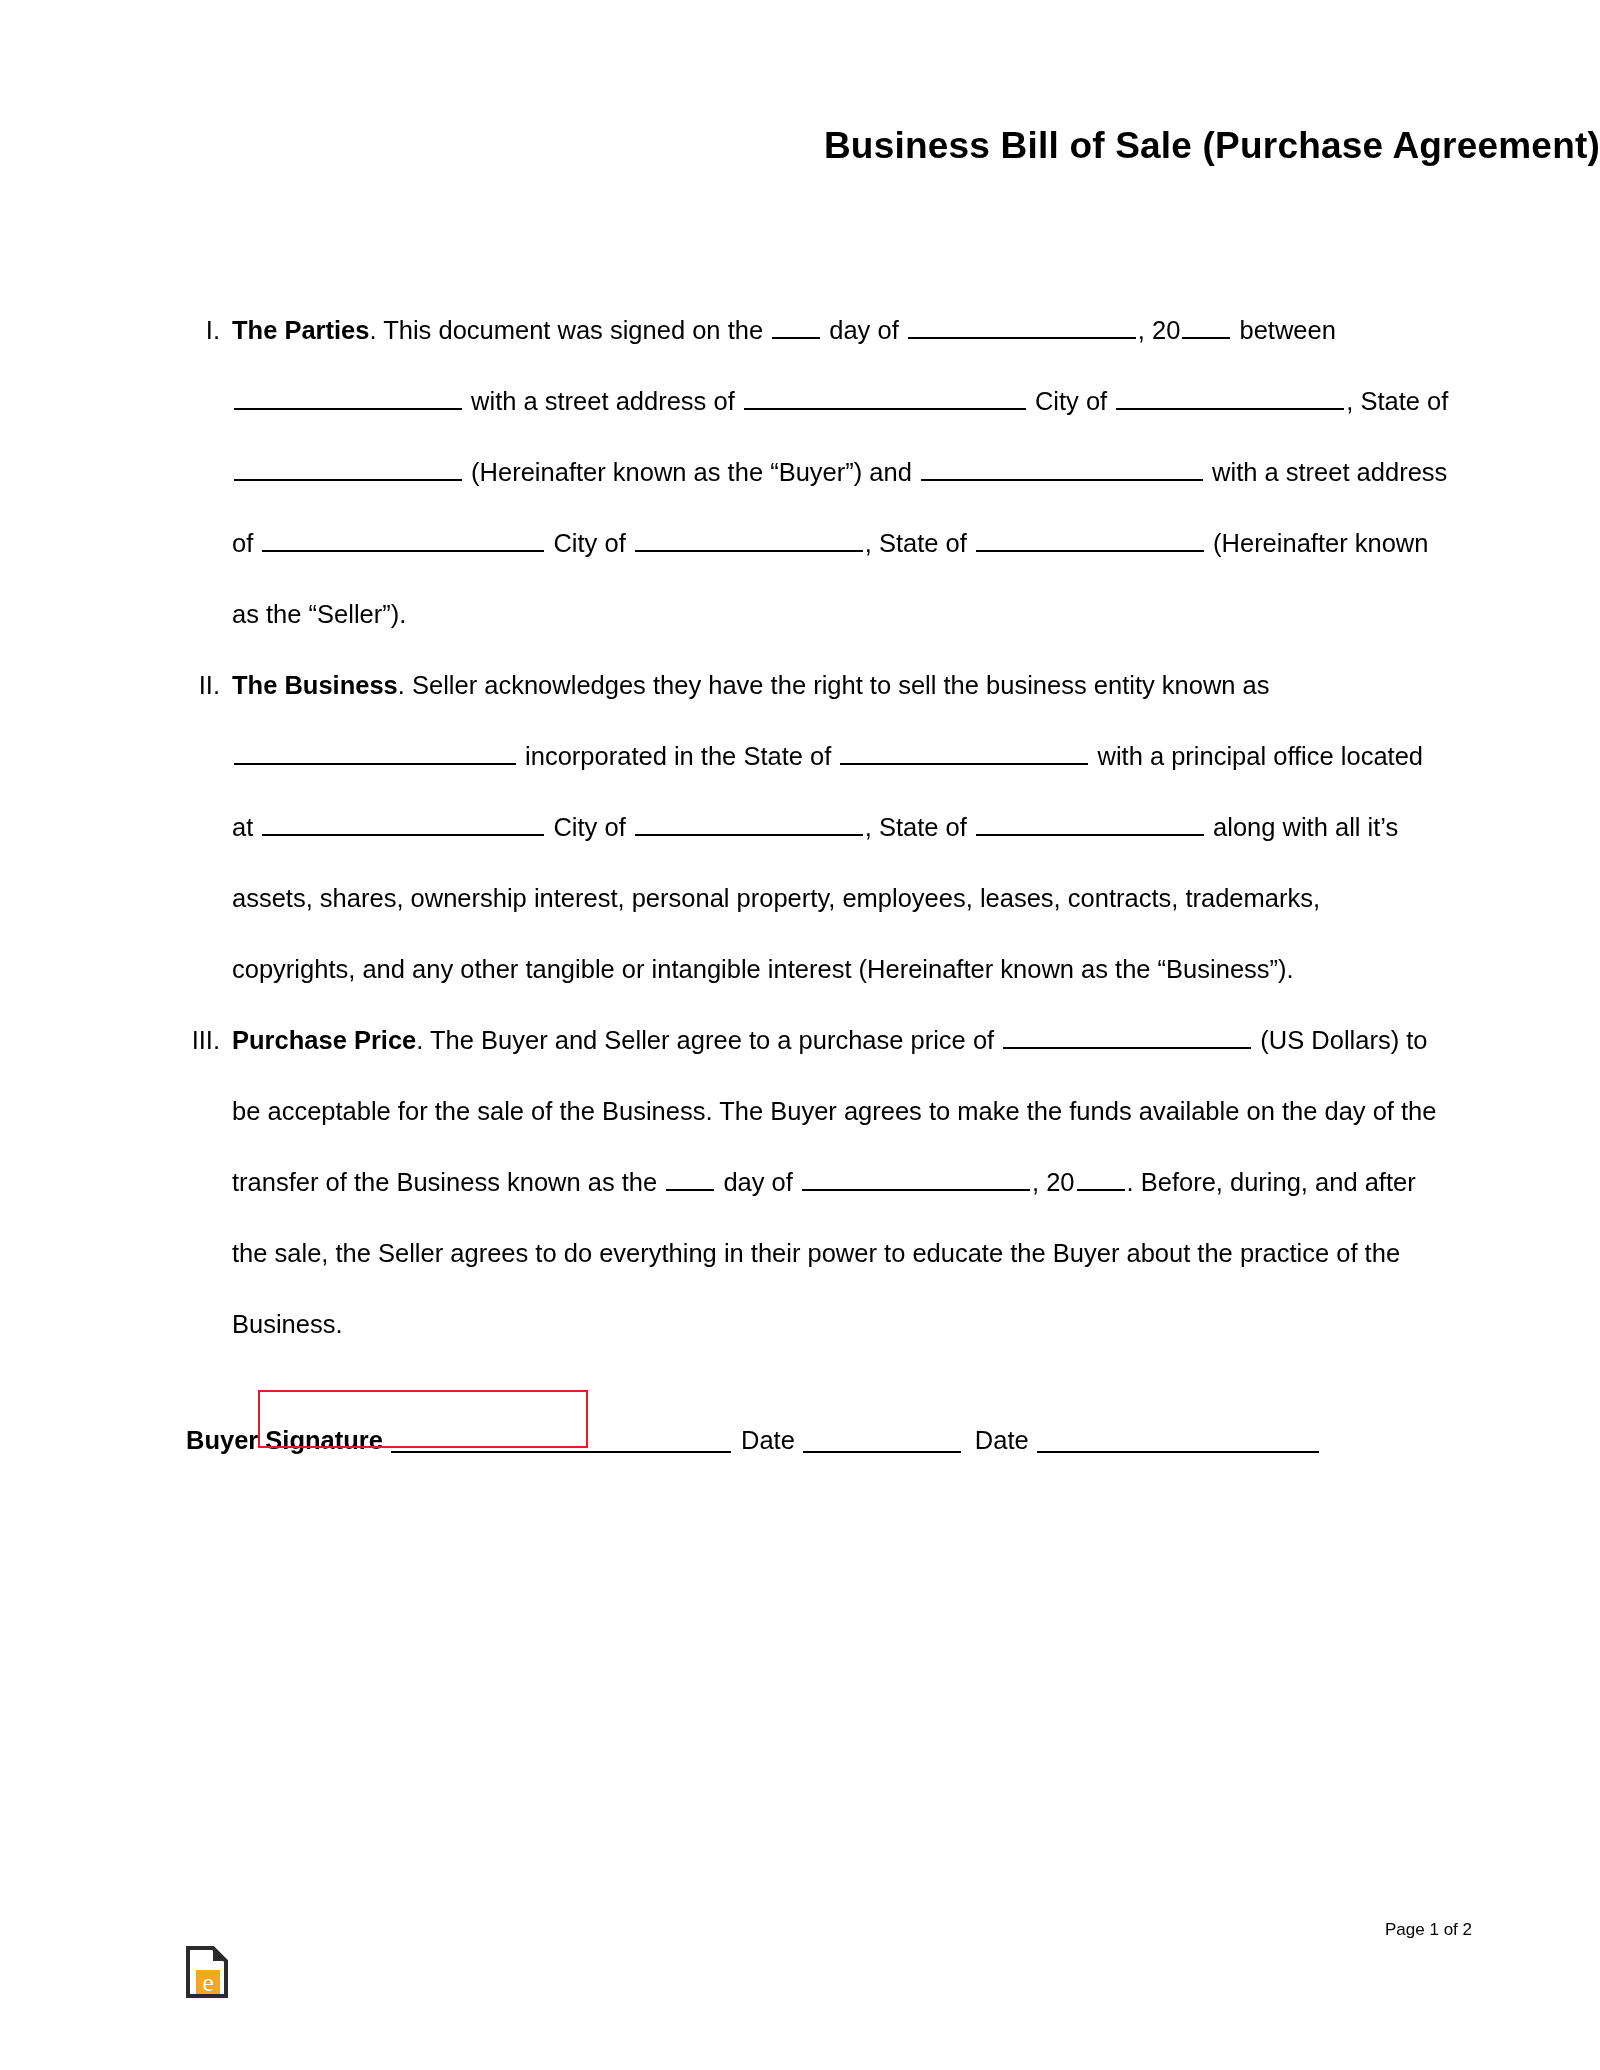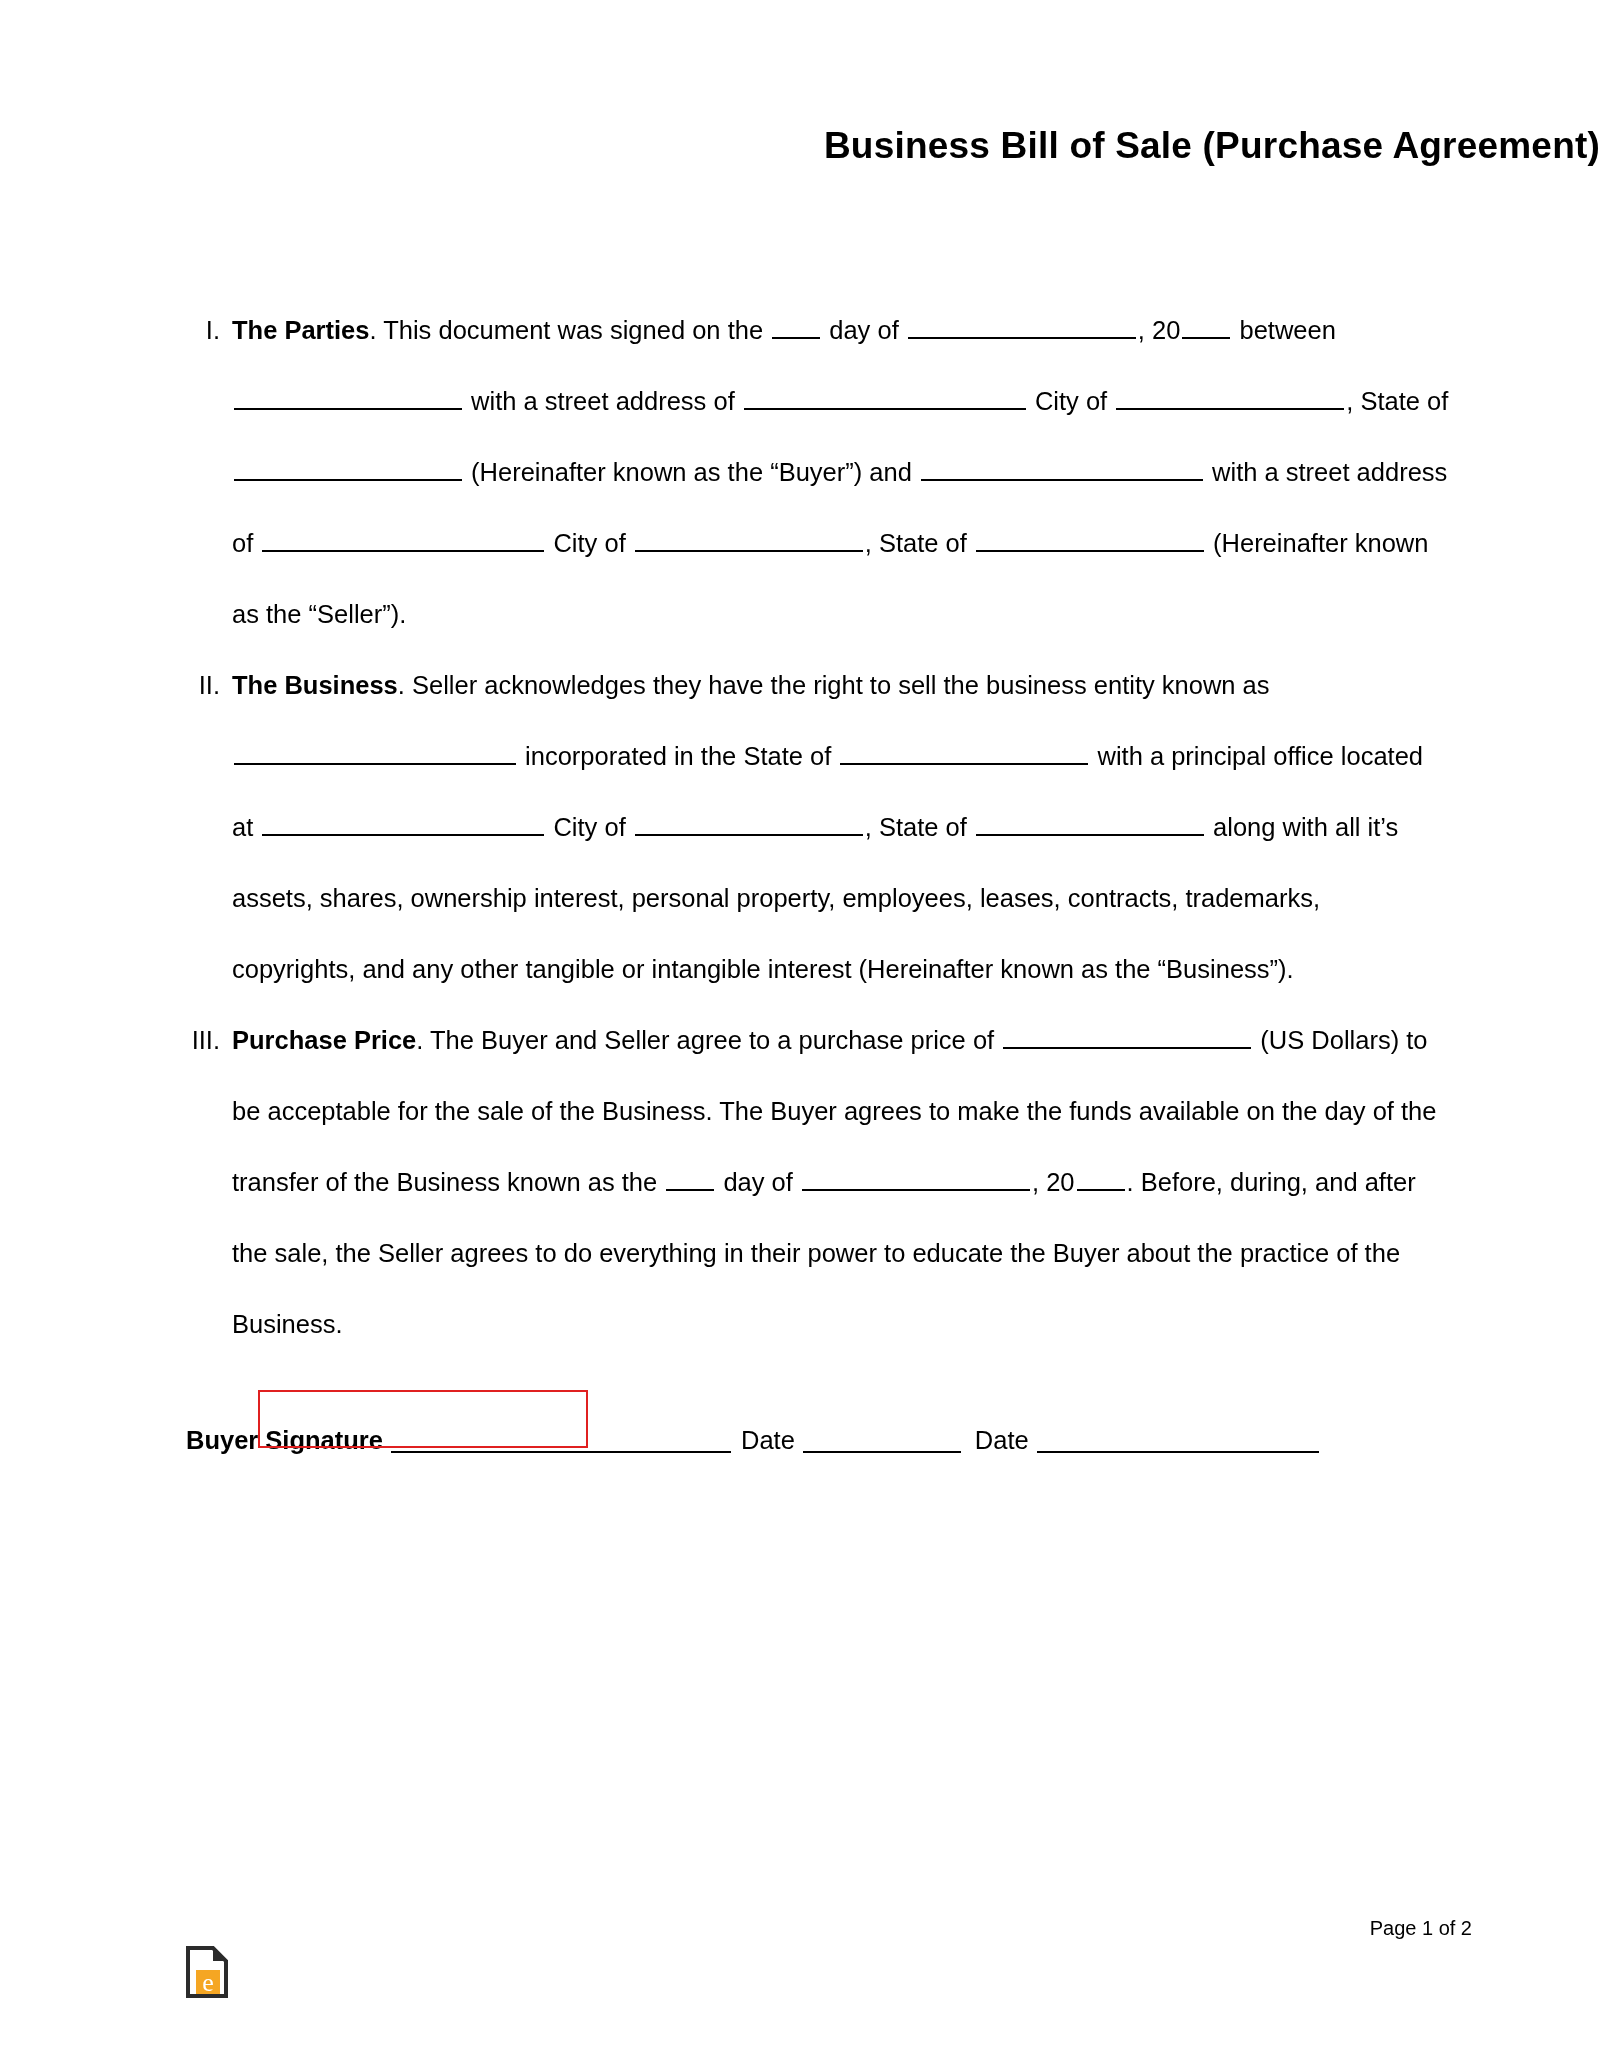--- a/index.html
+++ b/index.html
@@ -84,21 +84,21 @@
   .sig-box {
     position: absolute;
     border: 2px solid #e02020;
     background: transparent;
     box-sizing: border-box;
   }
   .page-num {
     position: absolute;
     right: 128px;
     bottom: 130px;
-    font-size: 20px;
+    font-size: 17px;
     margin-top: 32px;
   }
   .logo {
     position: absolute;
     left: 186px;
     bottom: 72px;
     width: 42px;
     height: 52px;
   }
   .logo svg { display: block; }

